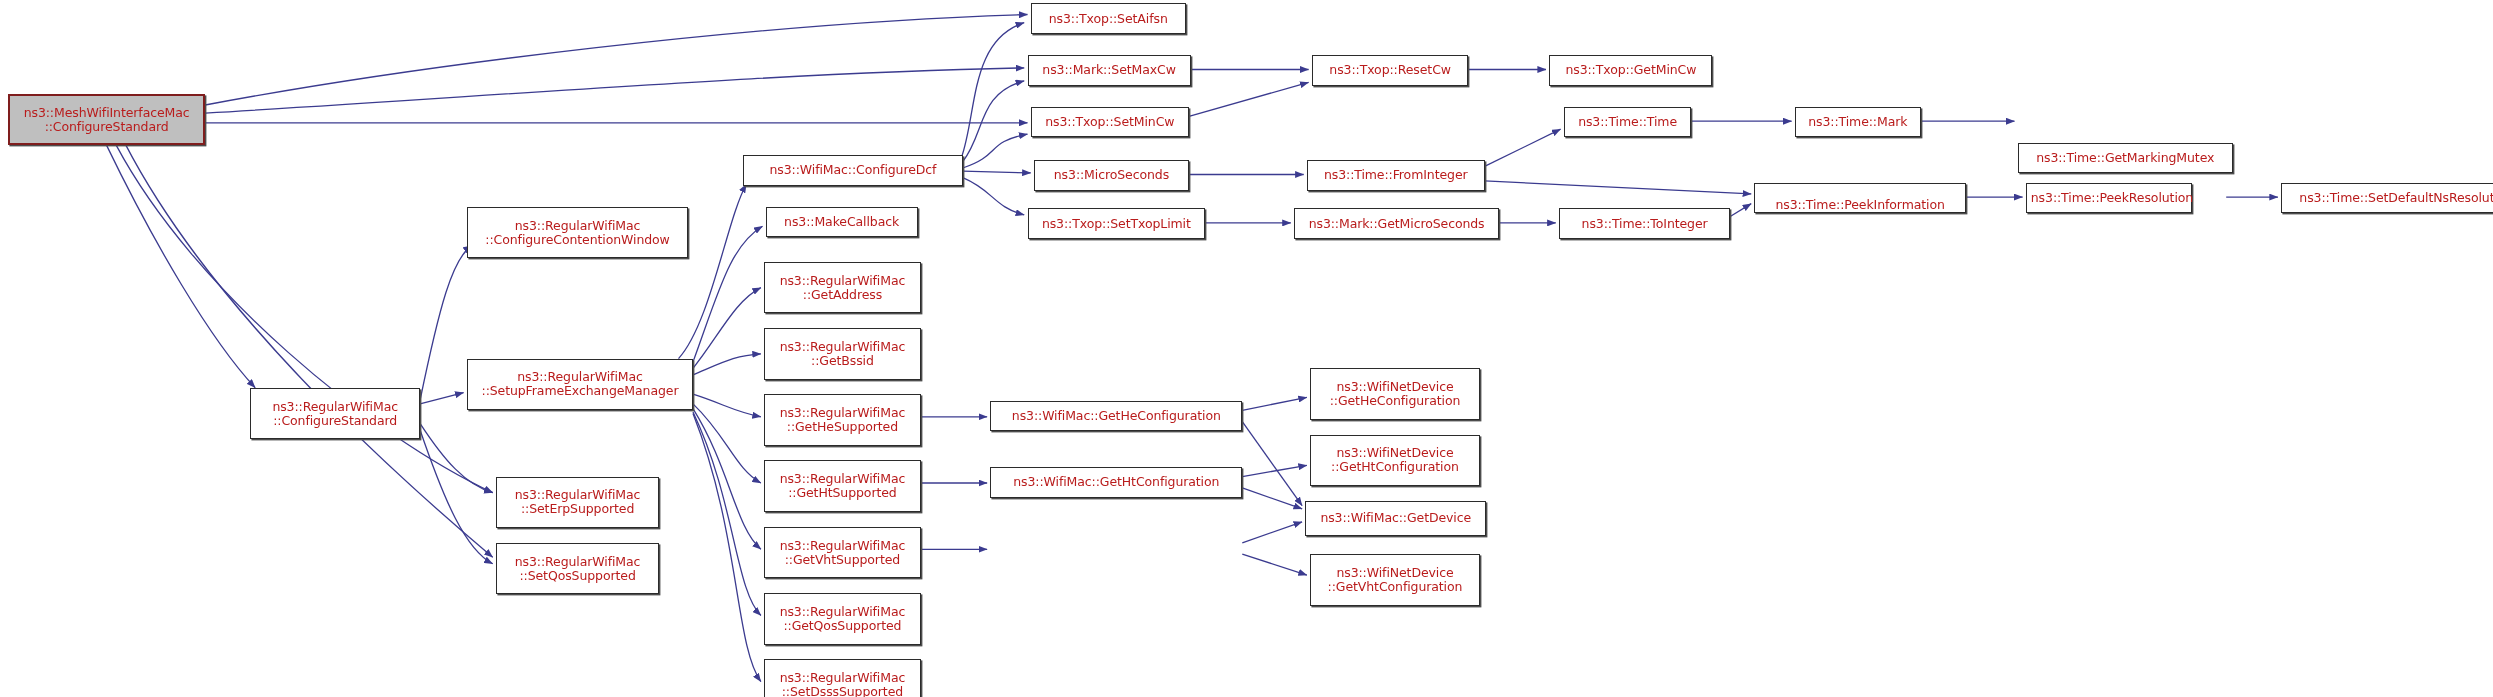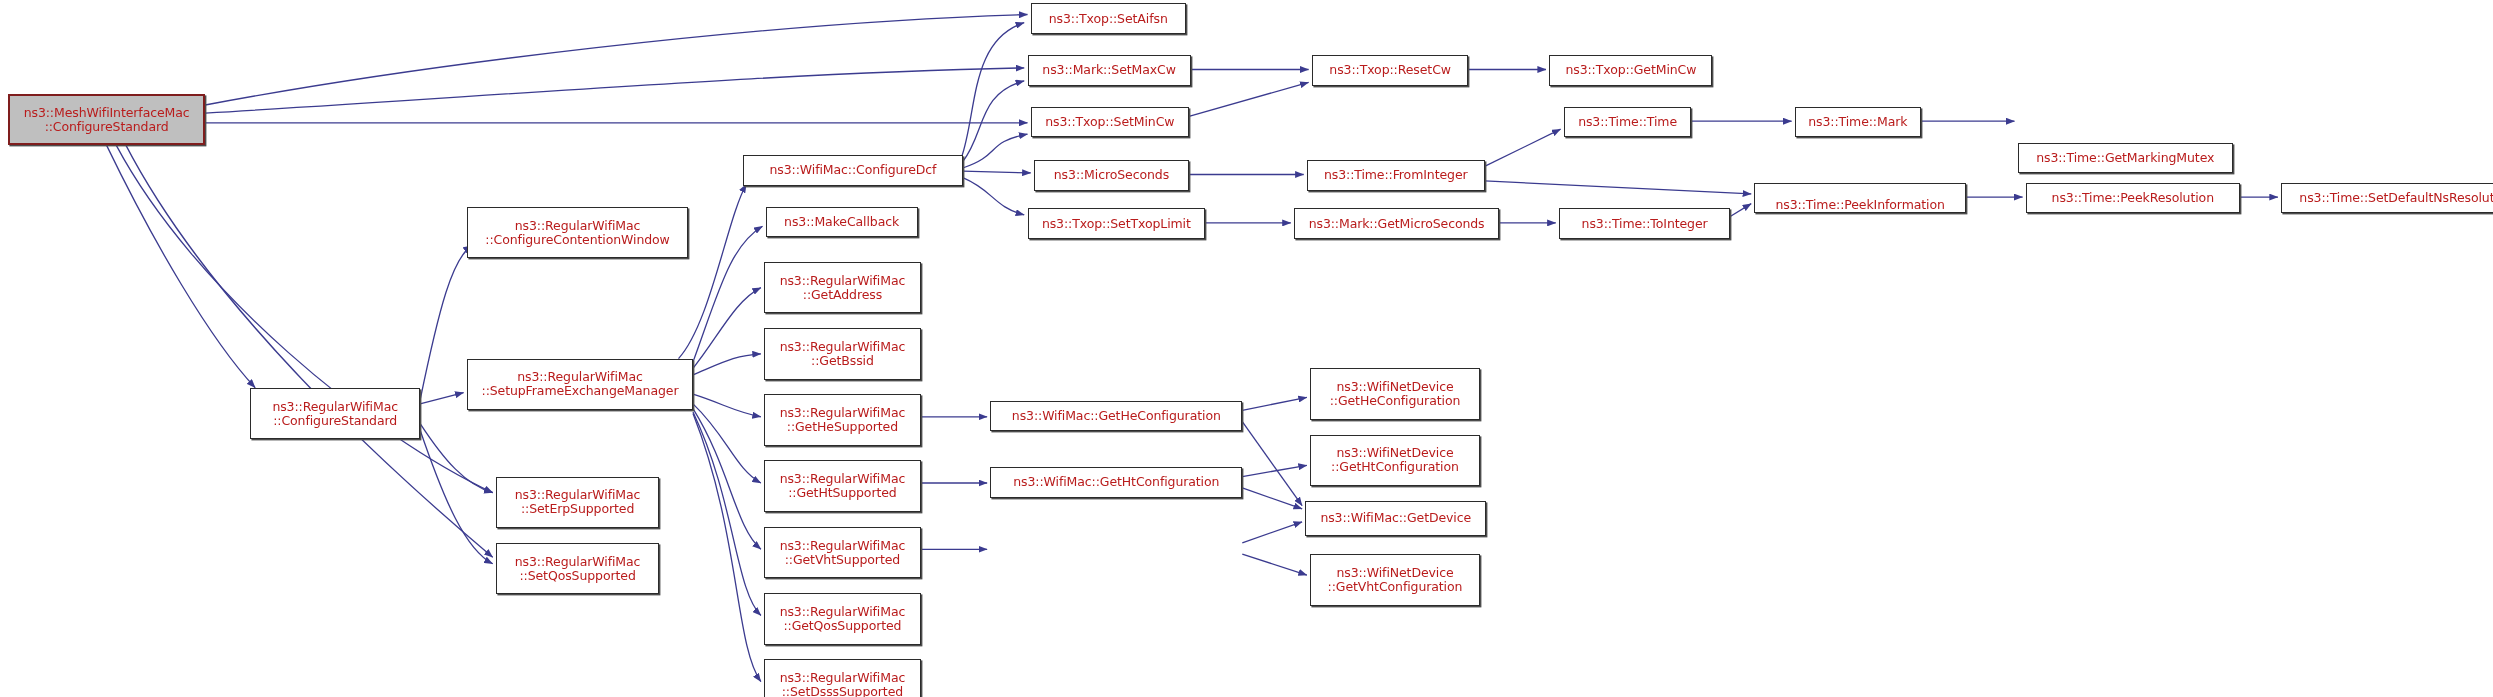--- a/index.html
+++ b/index.html
@@ -114,21 +114,21 @@
     <div class="node" style="left: 1030.7px; top: 106.6px; width: 158.3px; height: 30.7px;"><span class="node-label">ns3::Txop::SetMinCw</span></div>
     <div class="node" style="left: 1311.8px; top: 54.9px; width: 156.7px; height: 30.7px;"><span class="node-label">ns3::Txop::ResetCw</span></div>
     <div class="node" style="left: 1549.3px; top: 54.9px; width: 163.2px; height: 30.7px;"><span class="node-label">ns3::Txop::GetMinCw</span></div>
     <div class="node" style="left: 743.1px; top: 155.1px; width: 219.7px; height: 30.7px;"><span class="node-label">ns3::WifiMac::ConfigureDcf</span></div>
     <div class="node" style="left: 1033.9px; top: 159.9px; width: 155.1px; height: 30.7px;"><span class="node-label">ns3::MicroSeconds</span></div>
     <div class="node" style="left: 1306.9px; top: 159.9px; width: 177.7px; height: 30.7px;"><span class="node-label">ns3::Time::FromInteger</span></div>
     <div class="node" style="left: 1563.8px; top: 106.6px; width: 127.6px; height: 30.7px;"><span class="node-label">ns3::Time::Time</span></div>
     <div class="node" style="left: 1794.8px; top: 106.6px; width: 126px; height: 30.7px;"><span class="node-label">ns3::Time::Mark</span></div>
     <div class="node" style="left: 2017.8px; top: 106.6px; width: 214.9px; height: 30.7px; margin-top: 36px;"><span class="node-label">ns3::Time::GetMarkingMutex</span></div>
     <div class="node" style="left: 1754.4px; top: 182.6px; width: 211.6px; height: 30.7px; align-items: flex-end;"><span class="node-label">ns3::Time::PeekInformation</span></div>
-    <div class="node" style="left: 2025.8px; top: 182.6px; width: 214px; height: 30.7px;"><span class="node-label">ns3::Time::PeekResolution</span></div>
+    <div class="node" style="left: 2025.8px; top: 182.6px; width: 166px; height: 30.7px;"><span class="node-label">ns3::Time::PeekResolution</span></div>
     <div class="node" style="left: 2281.1px; top: 182.6px; width: 250.4px; height: 30.7px;"><span class="node-label">ns3::Time::SetDefaultNsResolution</span></div>
     <div class="node" style="left: 765.7px; top: 206.8px; width: 151.9px; height: 30.7px;"><span class="node-label">ns3::MakeCallback</span></div>
     <div class="node" style="left: 1027.5px; top: 208.4px; width: 177.7px; height: 30.7px;"><span class="node-label">ns3::Txop::SetTxopLimit</span></div>
     <div class="node" style="left: 1294px; top: 208.4px; width: 205.2px; height: 30.7px;"><span class="node-label">ns3::Mark::GetMicroSeconds</span></div>
     <div class="node" style="left: 1559px; top: 208.4px; width: 171.2px; height: 30.7px;"><span class="node-label">ns3::Time::ToInteger</span></div>
     <div class="node" style="left: 466.9px; top: 206.8px; width: 221.3px; height: 51.7px;"><span class="node-label">ns3::RegularWifiMac
 ::ConfigureContentionWindow</span></div>
     <div class="node" style="left: 764.1px; top: 261.7px; width: 156.7px; height: 51.7px;"><span class="node-label">ns3::RegularWifiMac
 ::GetAddress</span></div>
     <div class="node" style="left: 764.1px; top: 327.9px; width: 156.7px; height: 51.7px;"><span class="node-label">ns3::RegularWifiMac

